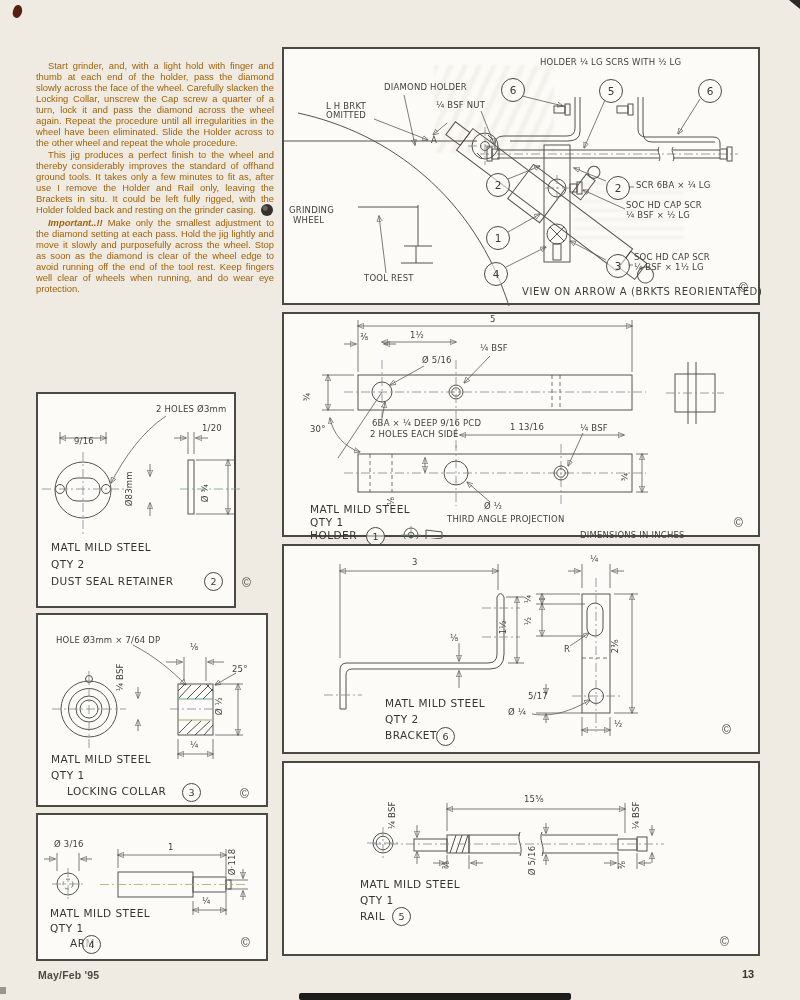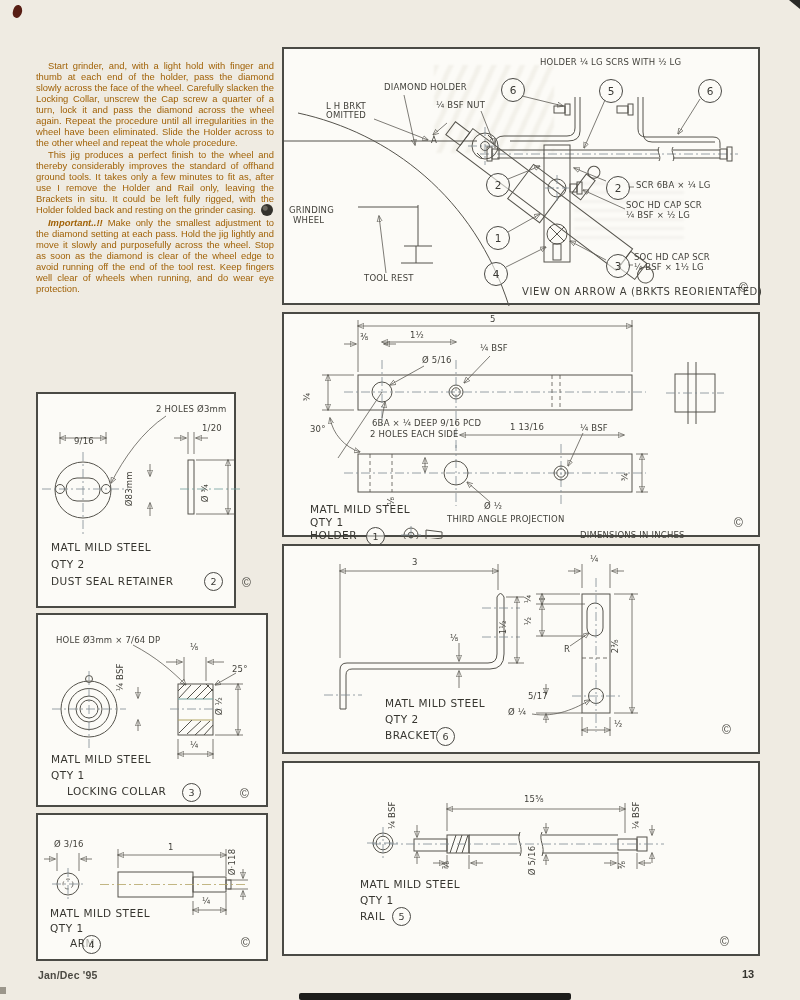--- a/index.html
+++ b/index.html
@@ -453,15 +453,15 @@
     <span class="lbl rot" style="left:343px;top:97px;">⅜</span>
     <span class="lbl cap" style="left:76px;top:116px;">MATL MILD STEEL</span>
     <span class="lbl cap" style="left:76px;top:132px;">QTY 1</span>
     <span class="lbl cap" style="left:76px;top:148px;">RAIL</span>
     <div class="balloon b17" style="left:108px;top:144px;">
         <span>5</span>
       </div>
     <span class="copy" style="left:436px;top:172px;">©</span>
   </div>
 
-  <span class="footer-l">Jan/Dec '95</span>
+  <span class="footer-l">May/Feb '95</span>
   <span class="footer-r">13</span>
 </div>
 
 </body></html>

